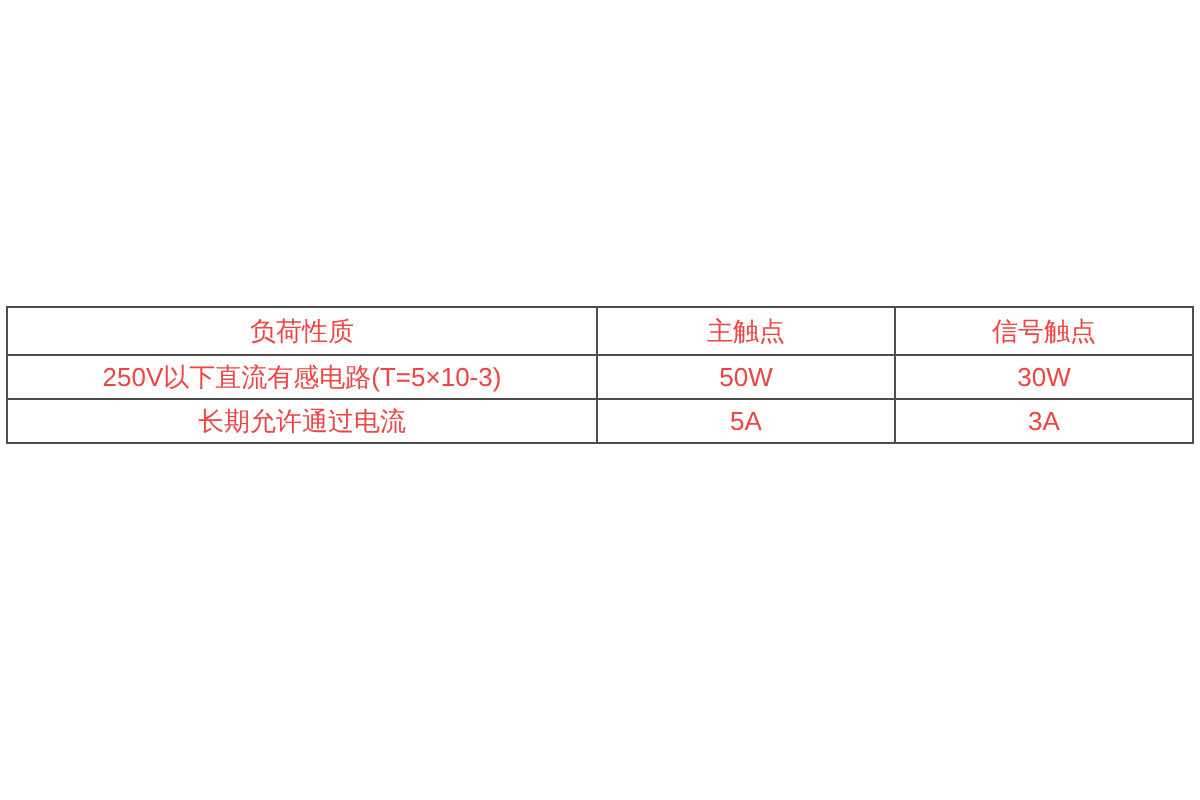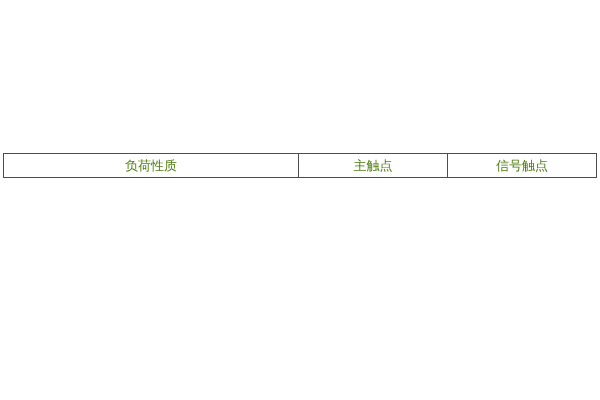--- a/index.html
+++ b/index.html
@@ -19,21 +19,21 @@
     left: 3px;
     top: 153px;
     width: 593px;
     border-collapse: collapse;
     table-layout: fixed;
   }
   table.spec-table th,
   table.spec-table td {
     border: 1px solid #4d4d4d;
     background: #ffffff;
-    color: #4d7c0f;
+    color: #ef4444;
     font-size: 13px;
     font-weight: normal;
     text-align: center;
     vertical-align: middle;
     padding: 0;
     overflow: hidden;
     white-space: nowrap;
   }
   table.spec-table th { height: 23px; }
   table.spec-table td { height: 21px; }
@@ -51,14 +51,24 @@
     <col class="c3">
   </colgroup>
   <thead>
     <tr>
       <th>负荷性质</th>
       <th>主触点</th>
       <th>信号触点</th>
     </tr>
   </thead>
   <tbody>
+    <tr>
+      <td>250V以下直流有感电路(T=5×10-3)</td>
+      <td>50W</td>
+      <td>30W</td>
+    </tr>
+    <tr>
+      <td>长期允许通过电流</td>
+      <td>5A</td>
+      <td>3A</td>
+    </tr>
   </tbody>
 </table>
 
 </body></html>

